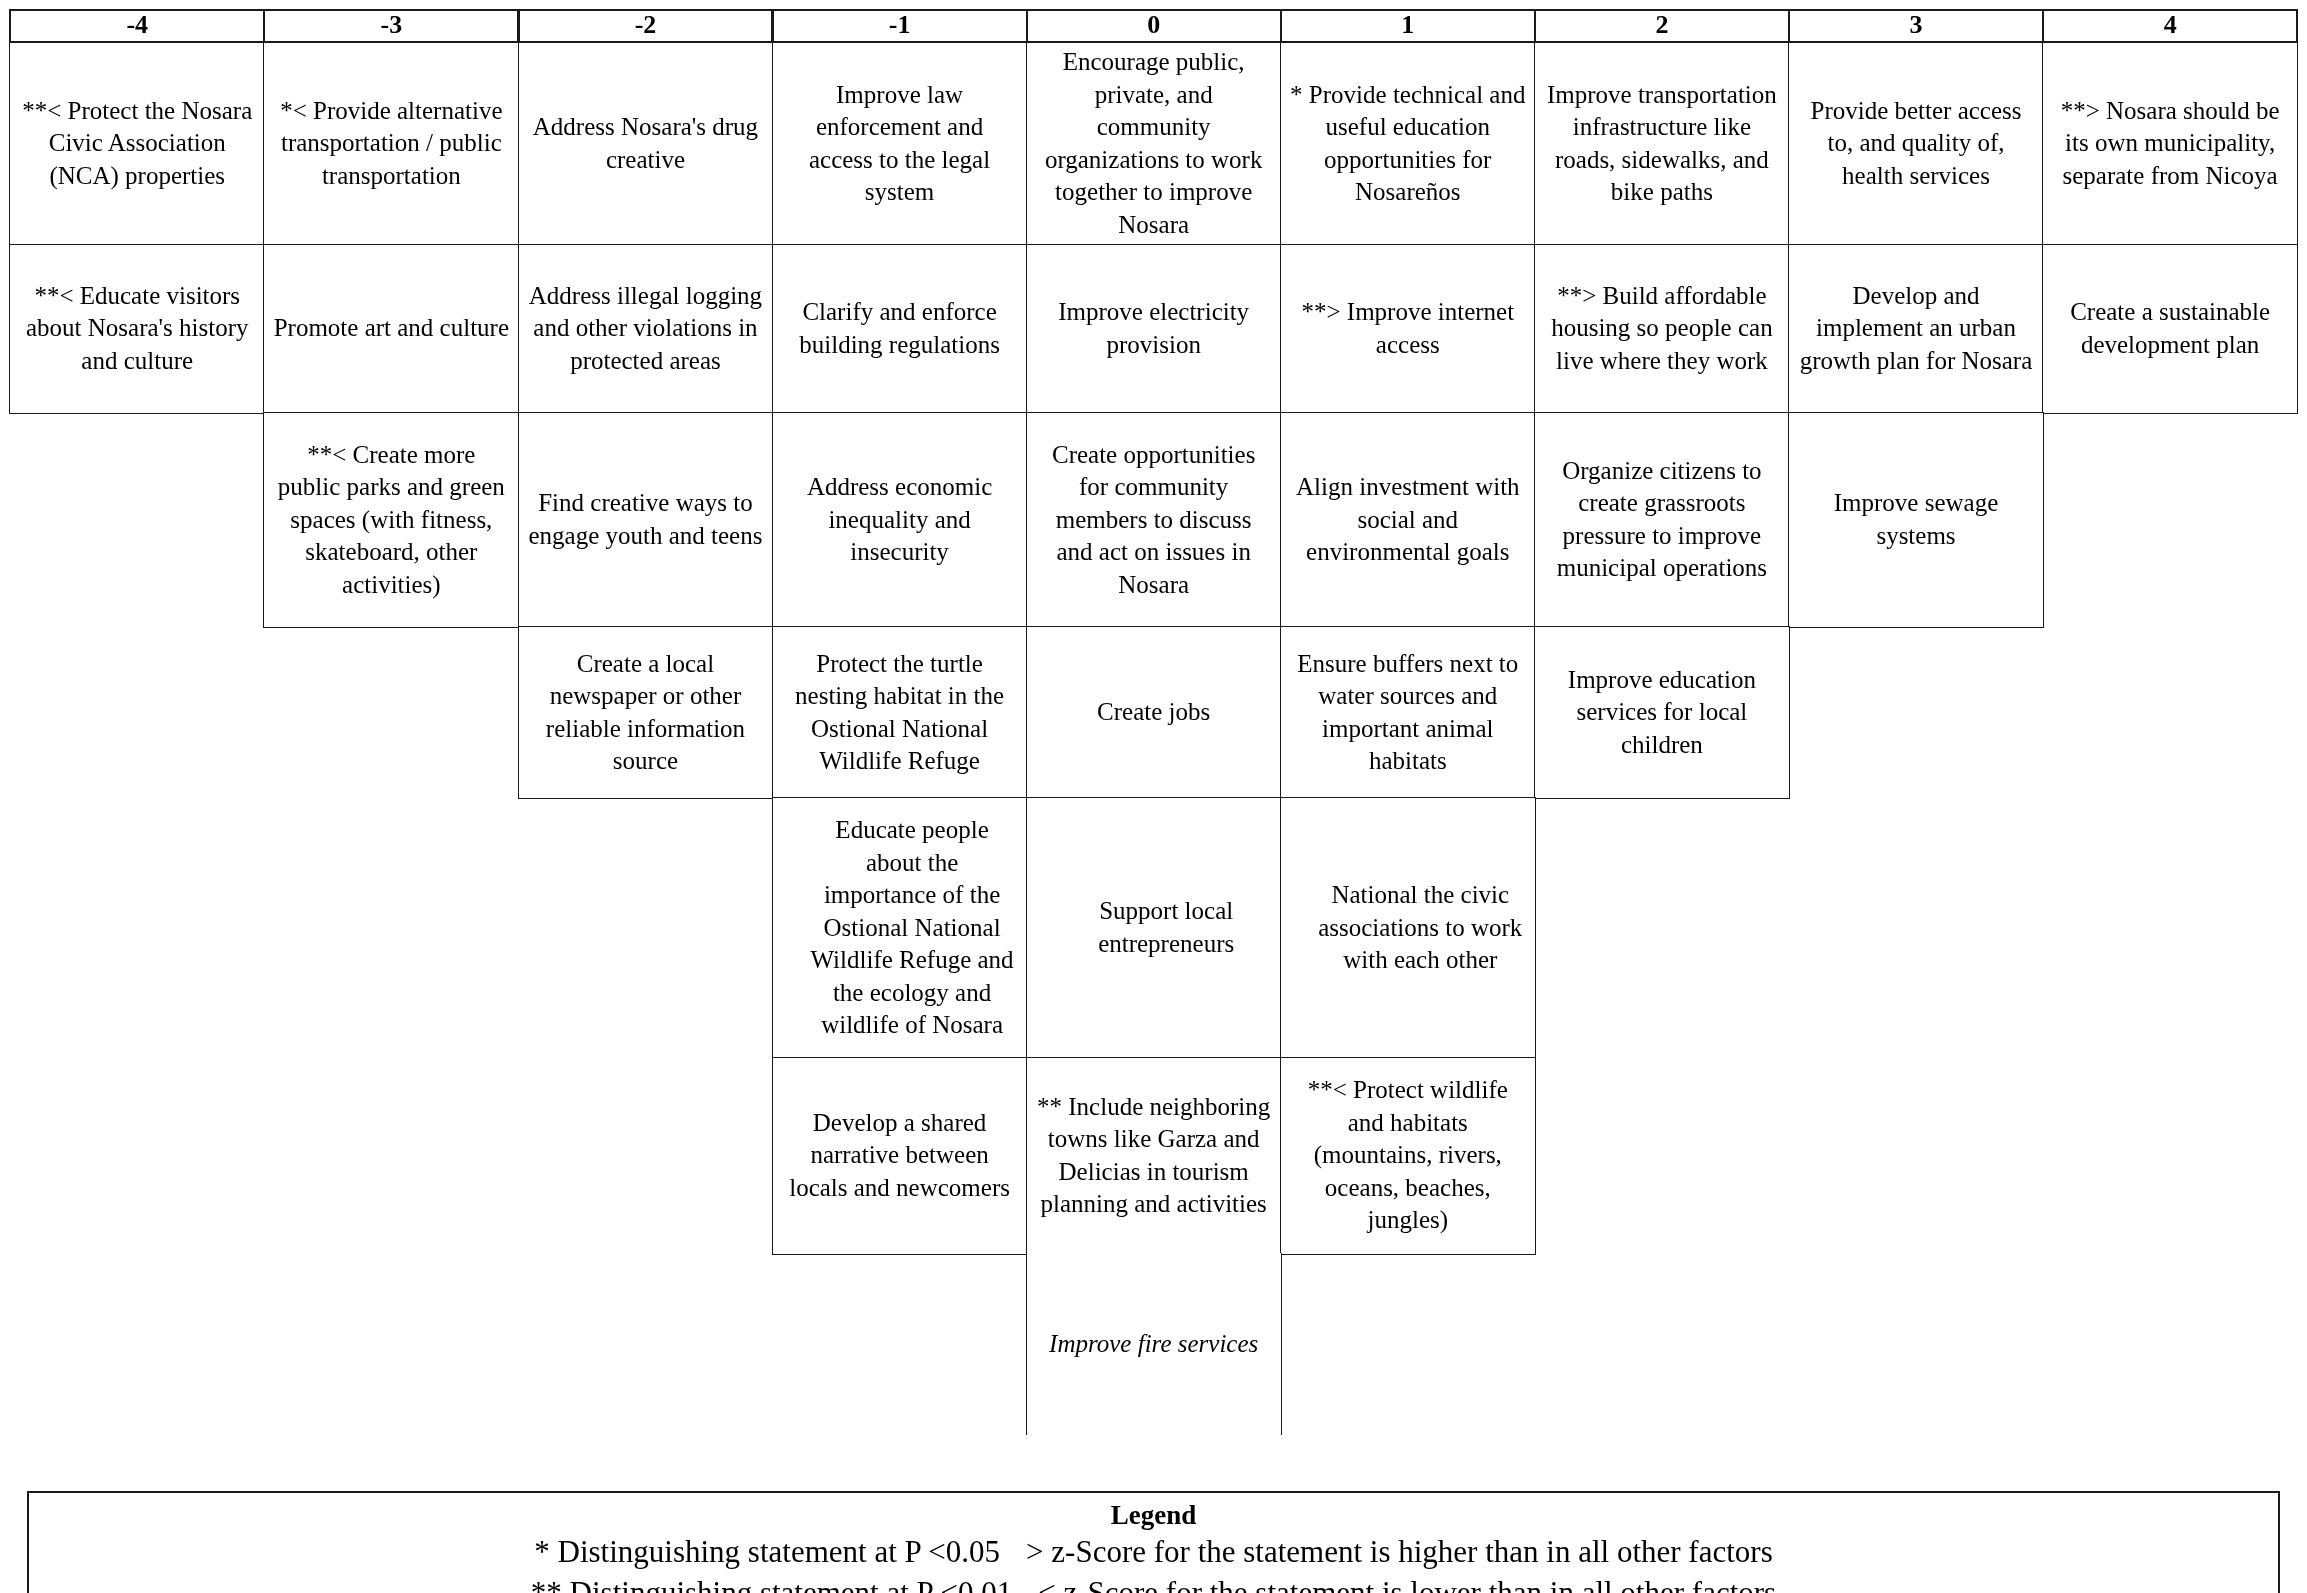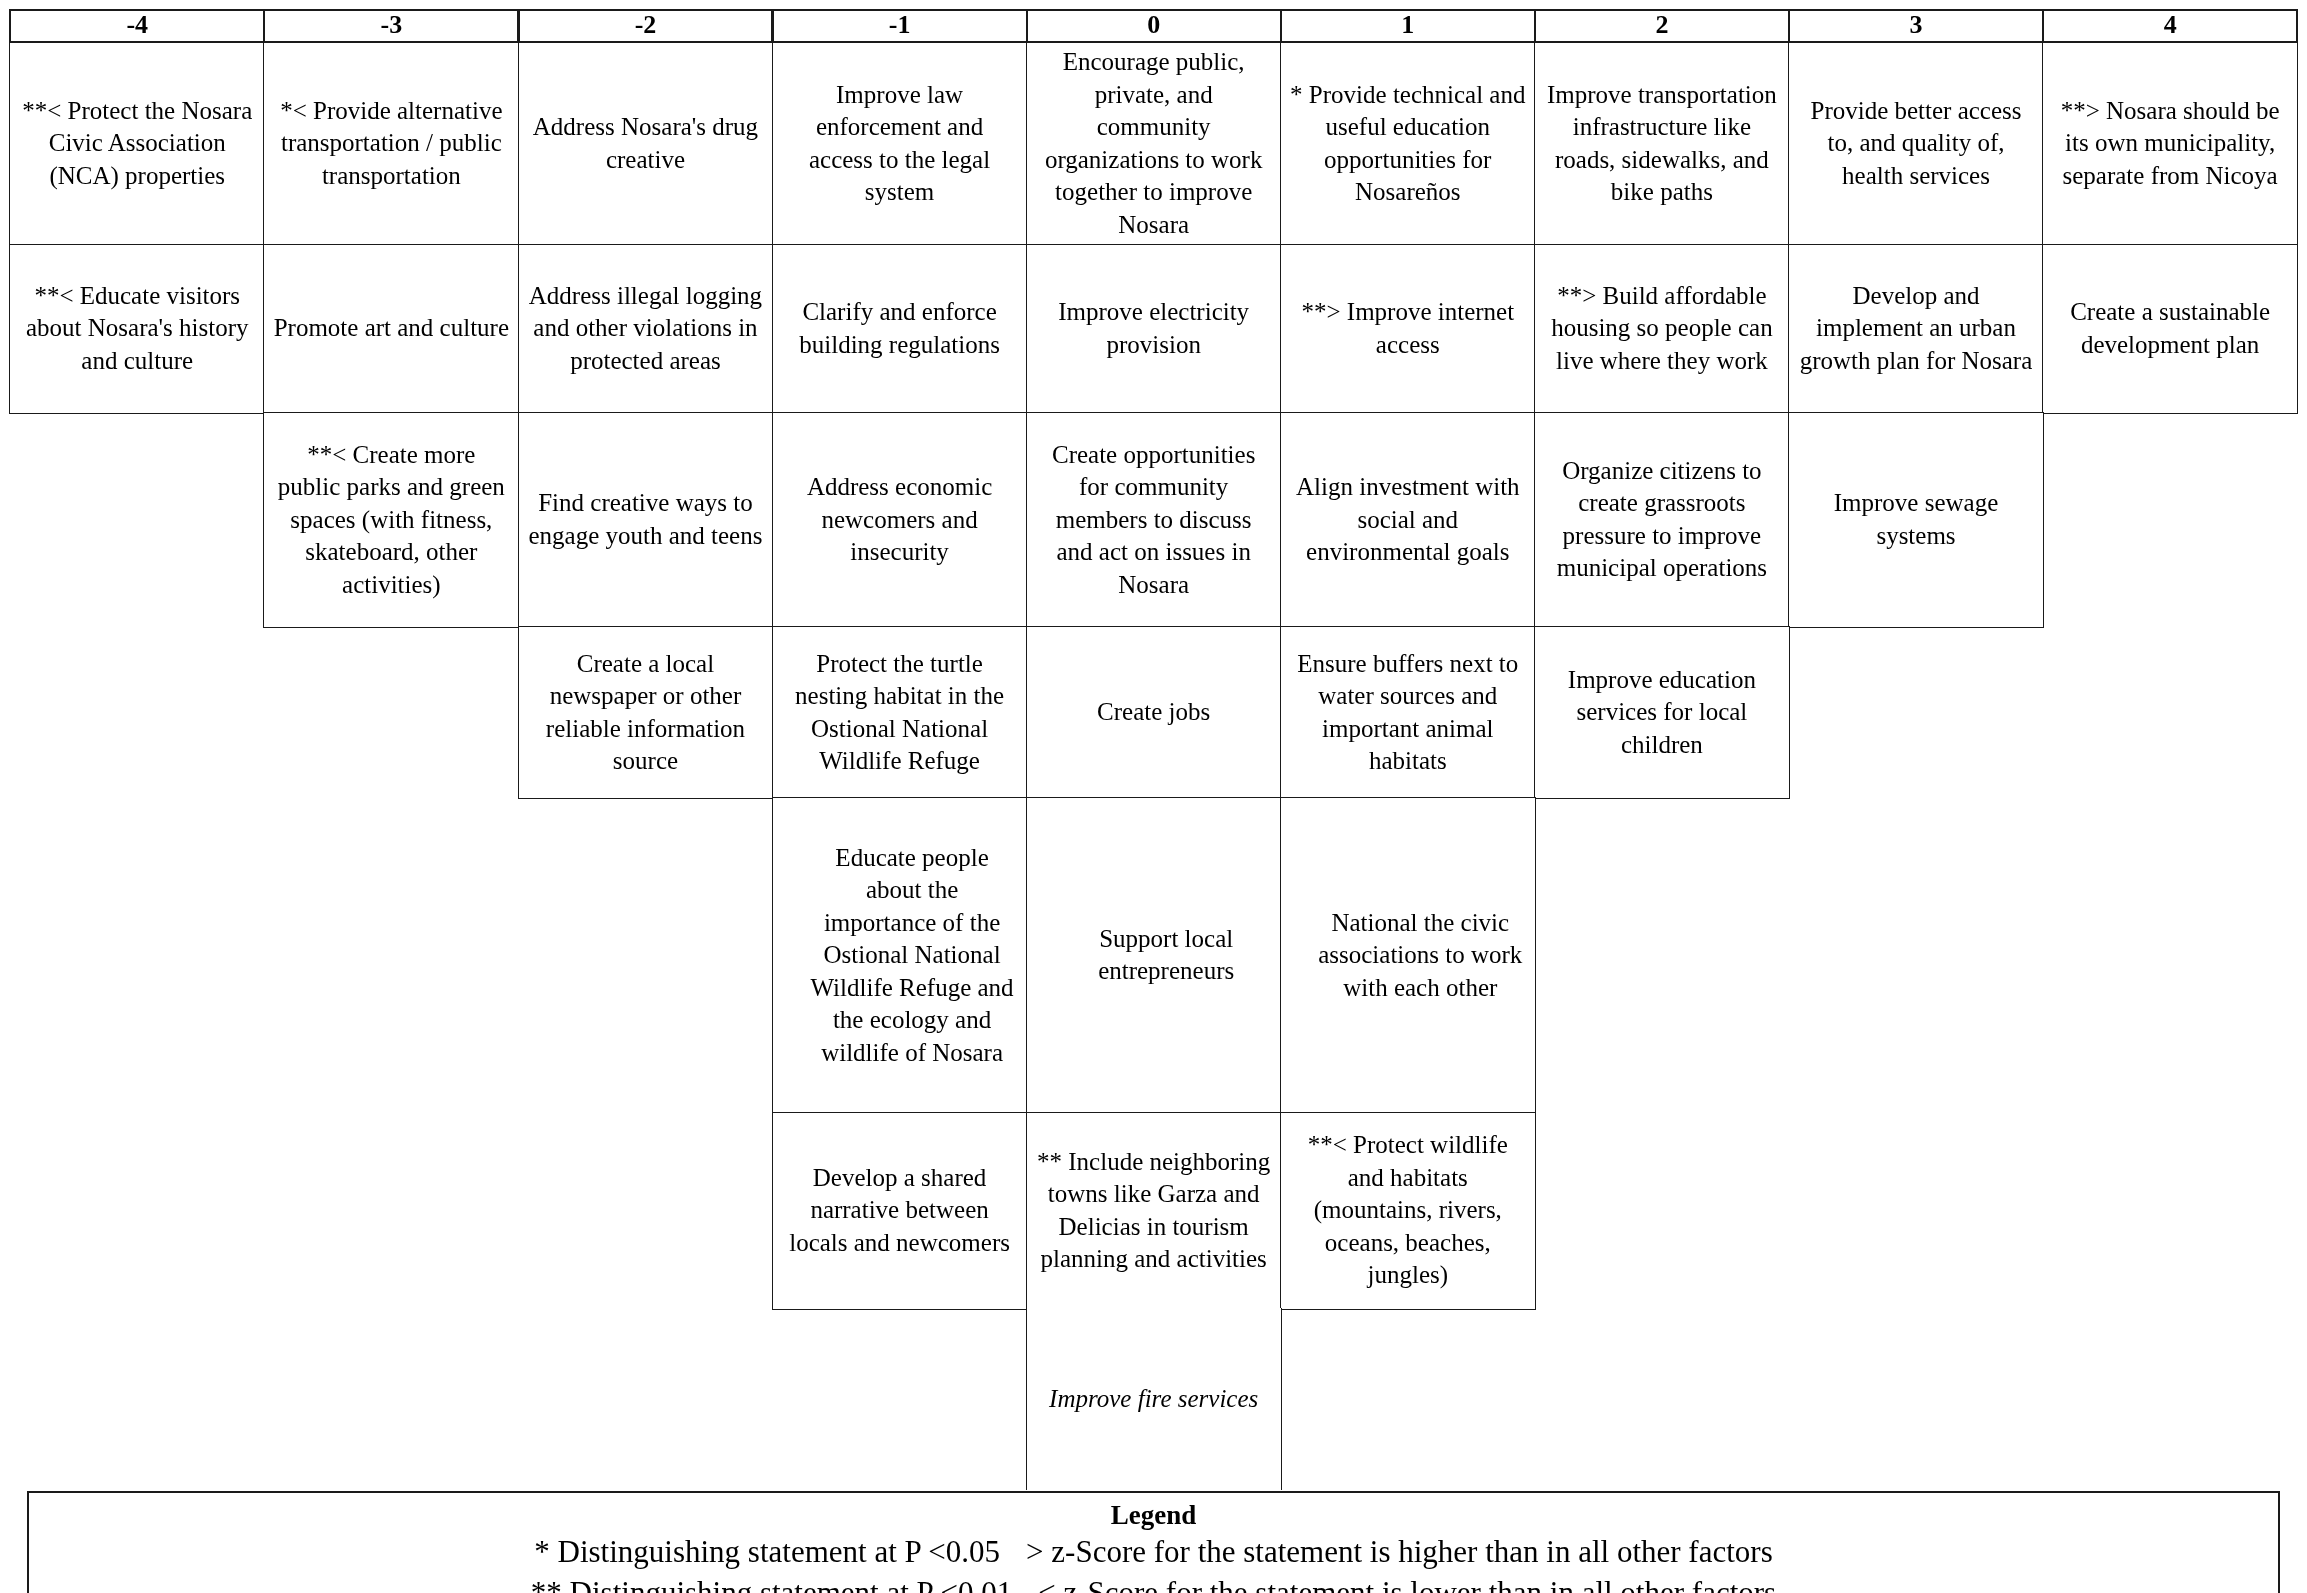--- a/index.html
+++ b/index.html
@@ -47,21 +47,21 @@
     padding:5.7px 0 8px 0;
     border-width:2.3px;
   }
 
   
   .r-head .cell{height:34px;}
   .r1 .cell{height:204px;}
   .r2 .cell{height:170px;}
   .r3 .cell{height:216px;}
   .r4 .cell{height:173px;}
-  .r5 .cell{height:316px;padding-left:34px;}
+  .r5 .cell{height:261px;padding-left:34px;}
   .r6 .cell{height:198px;}
   .r7 .cell{height:182px;}
 
   
   .vline{
     border-left:1.7px solid #1a1a1a;
     border-right:1.7px solid #1a1a1a;
     border-top:none;
     border-bottom:none;
     font-style:italic;
@@ -131,21 +131,21 @@
       <div class="cell">**&gt; Improve internet access</div>
       <div class="cell">**&gt; Build affordable housing so people can live where they work</div>
       <div class="cell">Develop and implement an urban growth plan for Nosara</div>
       <div class="cell">Create a sustainable development plan</div>
     </div>
 
     <div class="row r3" style="display:contents">
       <div class="cell empty"></div>
       <div class="cell">**&lt; Create more public parks and green spaces (with fitness, skateboard, other activities)</div>
       <div class="cell">Find creative ways to engage youth and teens</div>
-      <div class="cell">Address economic newcomers and insecurity</div>
+      <div class="cell">Address economic inequality and insecurity</div>
       <div class="cell">Create opportunities for community members to discuss and act on issues in Nosara</div>
       <div class="cell">Align investment with social and environmental goals</div>
       <div class="cell">Organize citizens to create grassroots pressure to improve municipal operations</div>
       <div class="cell">Improve sewage systems</div>
       <div class="cell empty"></div>
     </div>
 
     <div class="row r4" style="display:contents">
       <div class="cell empty"></div>
       <div class="cell empty"></div>

